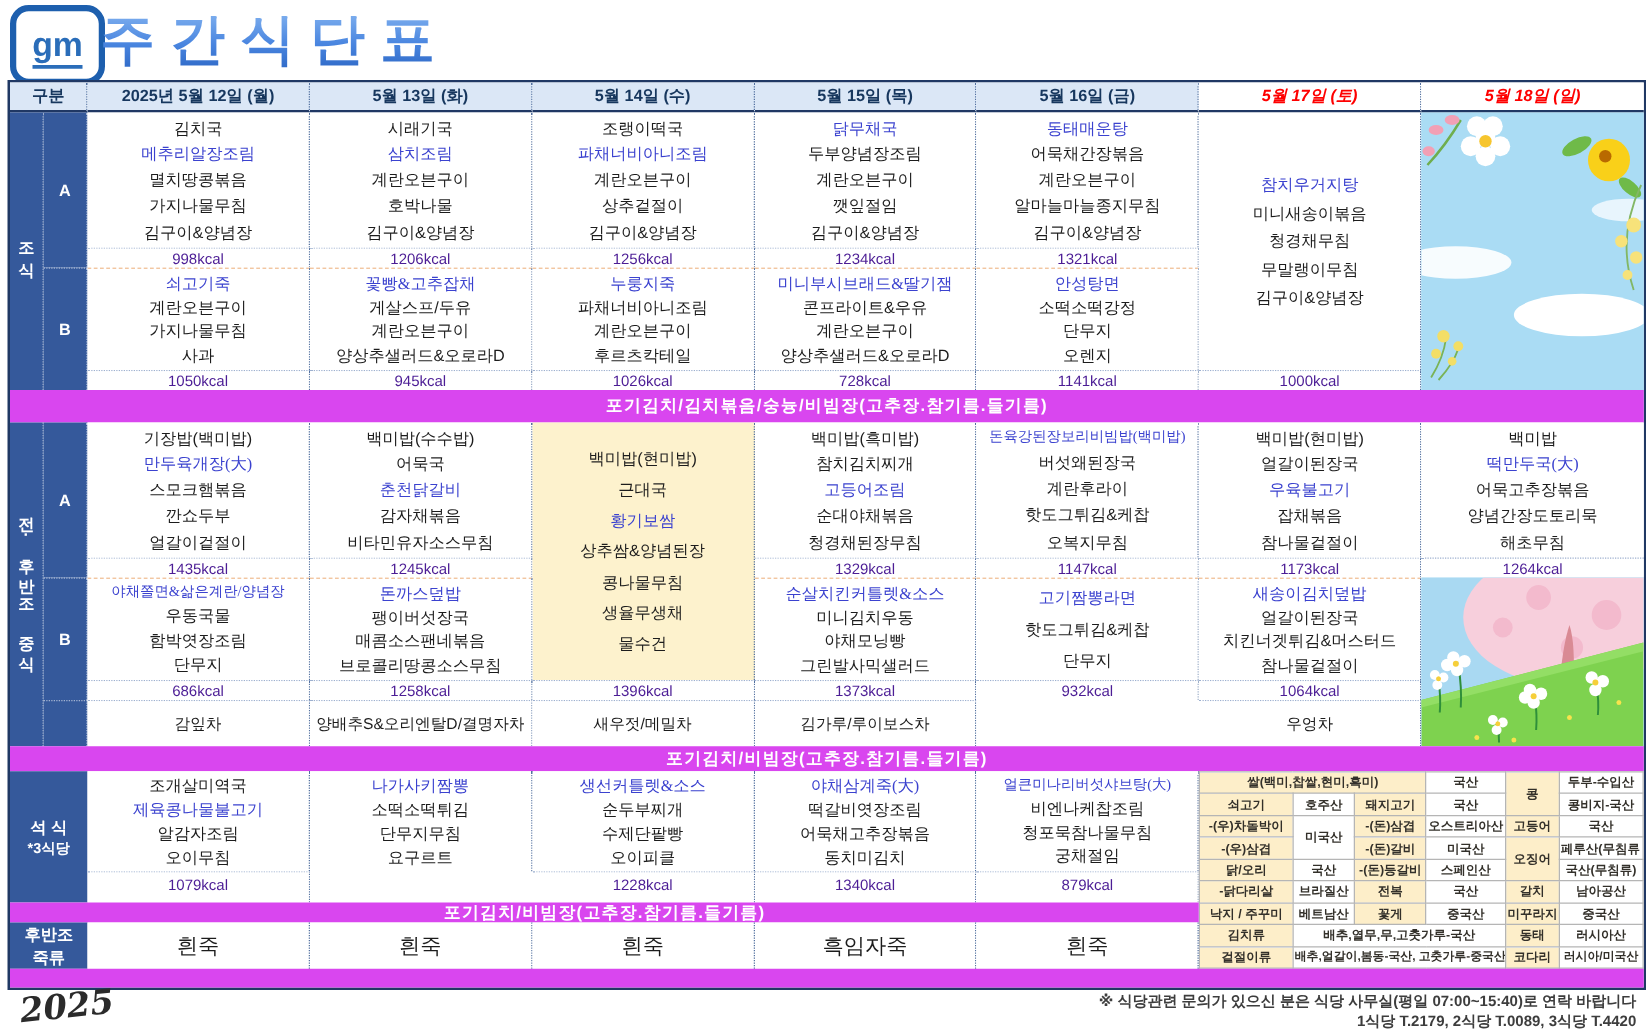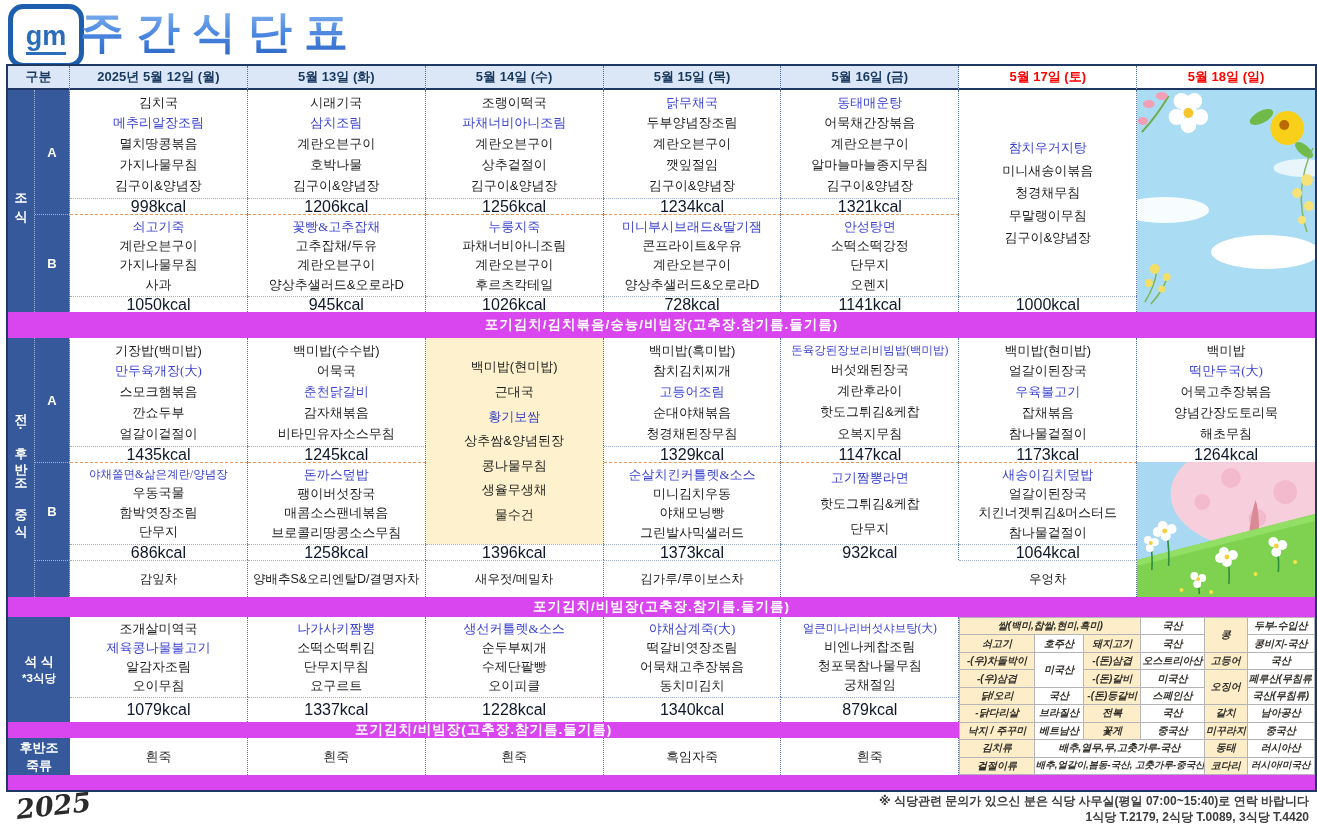--- a/index.html
+++ b/index.html
@@ -19,47 +19,47 @@
   
   .grid{position:absolute;left:6px;top:64px;width:1311px;height:728px;box-sizing:border-box;
         border:2px solid #203864;display:grid;
         grid-template-columns:27px 35px repeat(7,1fr);
         grid-template-rows:24px 108px 16px 82px 16px 26px 108px 16px 82px 16px 37px 20px 80px 25px 16px 37px 15px;
         background:#fff;}
   .grid>div{box-sizing:border-box;min-width:0;min-height:0;}
   .dhead{background:#dbe7f6;color:#17375e;font-weight:bold;font-size:13px;
          display:flex;align-items:center;justify-content:center;
          border-bottom:2px solid #203864;border-right:1px dotted #52709f;white-space:nowrap;}
-  .dhead.weekend{background:#ffffff;color:#fe0000;}
+  .dhead.weekend{background:#ffffff;color:#fe0000;font-style:italic;}
   .dhead.last{border-right:none;}
   .slabel{background:#35599b;color:#ffffff;font-weight:bold;font-size:13px;
           display:flex;flex-direction:column;align-items:center;justify-content:center;text-align:center;}
   .vtext{writing-mode:vertical-rl;text-orientation:upright;letter-spacing:3px;line-height:1;}
   .wdotR{border-right:1px dotted rgba(255,255,255,.55);}
   .wdotT{border-top:1px dotted rgba(255,255,255,.55);}
   .menu{background:#fff;display:flex;flex-direction:column;justify-content:space-around;
         align-items:center;padding:2px 1px;font-size:13px;color:#1c1c1c;overflow:hidden;}
   .menu.packed{justify-content:center;gap:9px;}
   .menu.cream{background:#fdf2cd;}
   .mi{line-height:1.05;white-space:nowrap;}
   .hl{color:#3b42cf;font-family:Liberation Serif, serif;}
   .kcal{background:#fff;display:flex;align-items:center;justify-content:center;
-        font-size:16px;color:#0f172a;border-top:1px dotted #9db0cf;}
+        font-size:12px;color:#4c1d95;border-top:1px dotted #9db0cf;}
   .tea{background:#fff;display:flex;align-items:center;justify-content:center;
        font-size:12.5px;color:#1c1c1c;border-top:1px dotted #9db0cf;white-space:nowrap;overflow:hidden;}
   .bR{border-right:1px dotted #52709f;}
   .bstart{border-top:1px dashed #e89a5a;}
   .divider{background:#d946ef;color:#ffffff;font-weight:bold;font-size:13.5px;
            display:flex;align-items:center;justify-content:center;letter-spacing:1px;}
-  .plain{background:#fff;display:flex;align-items:center;justify-content:center;font-size:13px;color:#1c1c1c;}
+  .plain{background:#fff;display:flex;align-items:center;justify-content:center;font-size:17px;color:#1c1c1c;}
   .imgcell{padding:0;overflow:hidden;background:#aadcf4;}
   .imgcell svg{display:block;width:100%;height:100%;}
   
   .origin{background:#fff;padding:0;}
-  .origin table{width:100%;height:100%;border-collapse:collapse;table-layout:fixed;font-style:italic;}
+  .origin table{width:100%;height:100%;border-collapse:collapse;table-layout:fixed;}
   .origin td{border:1px solid #b5b5b5;font-size:10px;color:#33302a;text-align:center;
              padding:0 1px;white-space:nowrap;overflow:hidden;font-weight:bold;}
   .origin td.lab{background:#fdeec9;}
   .origin td.sm{font-size:9.5px;}
   
   .signature{position:absolute;left:16px;top:790px;font-family:"DejaVu Serif",serif;
              font-style:italic;font-weight:bold;font-size:27px;color:#2b2b2b;transform:rotate(-6deg);}
   .footnote{position:absolute;right:8px;top:793px;text-align:right;font-size:12px;font-weight:bold;
             color:#3d3d3d;line-height:1.35;}
 </style>
@@ -130,21 +130,21 @@
   <div class="kcal bR" style="grid-area:3/7/4/8">1321kcal</div>
 
   <div class="menu bR bstart" style="grid-area:4/3/5/4">
       <div class="mi hl">쇠고기죽</div>
       <div class="mi">계란오븐구이</div>
       <div class="mi">가지나물무침</div>
       <div class="mi">사과</div>
     </div>
   <div class="menu bR bstart" style="grid-area:4/4/5/5">
       <div class="mi hl">꽃빵&amp;고추잡채</div>
-      <div class="mi">고추잡채/두유</div>
+      <div class="mi">게살스프/두유</div>
       <div class="mi">계란오븐구이</div>
       <div class="mi">양상추샐러드&amp;오로라D</div>
     </div>
   <div class="menu bR bstart" style="grid-area:4/5/5/6">
       <div class="mi hl">누룽지죽</div>
       <div class="mi">파채너비아니조림</div>
       <div class="mi">계란오븐구이</div>
       <div class="mi">후르츠칵테일</div>
     </div>
   <div class="menu bR bstart" style="grid-area:4/6/5/7">
@@ -411,21 +411,20 @@
       <div class="mi">어묵채고추장볶음</div>
       <div class="mi">동치미김치</div>
     </div>
   <div class="menu bR" style="grid-area:13/7/14/8">
       <div class="mi hl" style="font-size: 11.5px;">얼큰미나리버섯샤브탕(大)</div>
       <div class="mi">비엔나케찹조림</div>
       <div class="mi">청포묵참나물무침</div>
       <div class="mi">궁채절임</div>
     </div>
   <div class="kcal bR" style="grid-area:14/3/15/4;align-items:flex-start;padding-top:3px">1079kcal</div>
-  <div class="kcal bR" style="grid-area:14/4/15/5;align-items:flex-start;padding-top:3px">1337kcal</div>
   <div class="kcal bR" style="grid-area:14/5/15/6;align-items:flex-start;padding-top:3px">1228kcal</div>
   <div class="kcal bR" style="grid-area:14/6/15/7;align-items:flex-start;padding-top:3px">1340kcal</div>
   <div class="kcal bR" style="grid-area:14/7/15/8;align-items:flex-start;padding-top:3px">879kcal</div>
 
   <div class="origin" style="grid-area:13/8/17/10">
     <table>
       <colgroup>
           <col style="width:21%">
           <col style="width:14%">
           <col style="width:16%">

